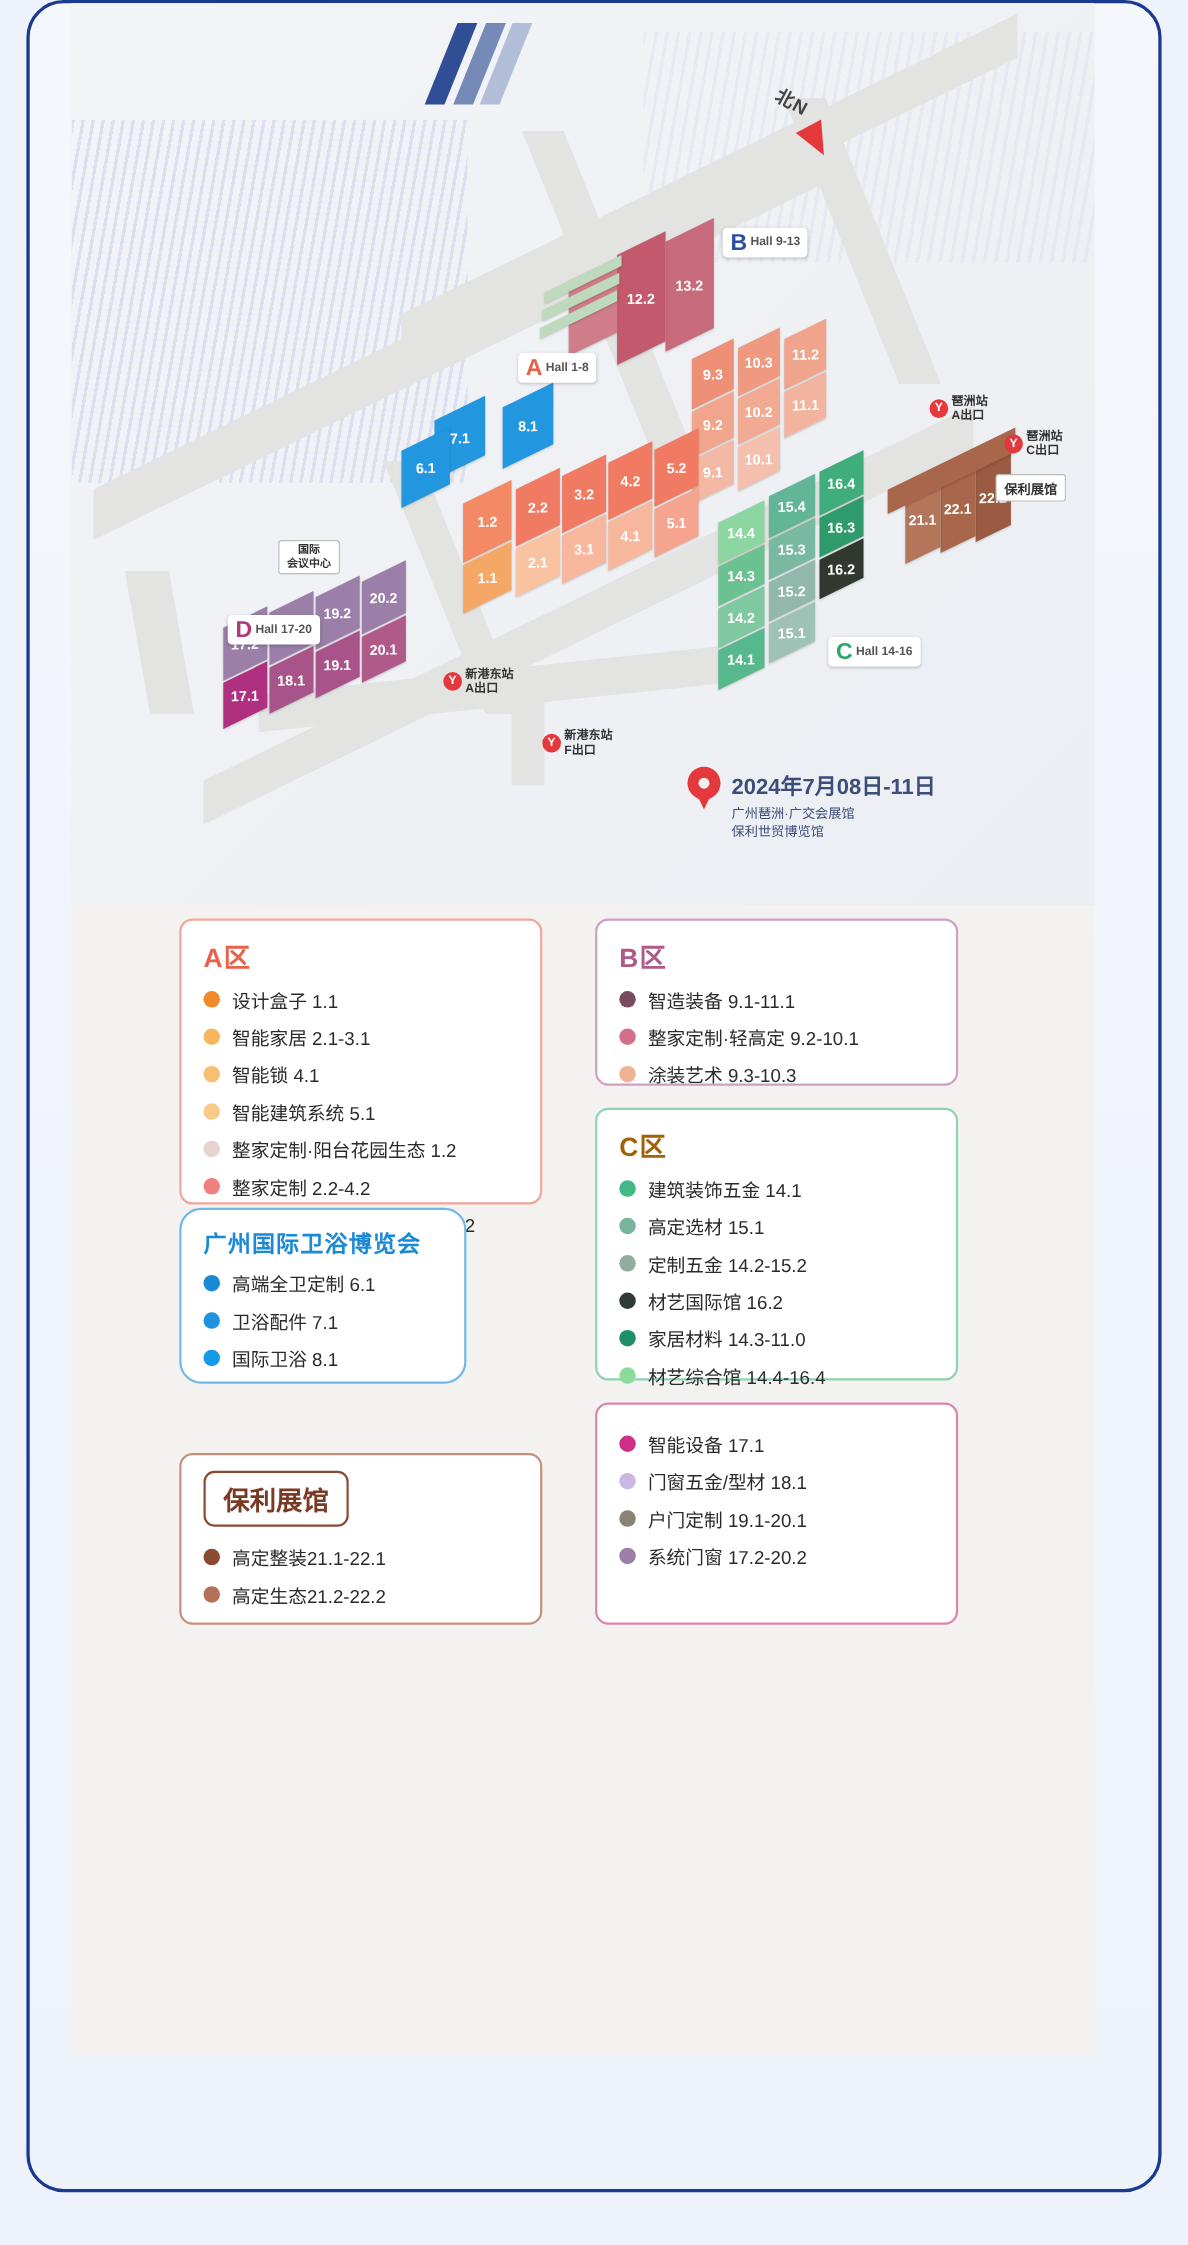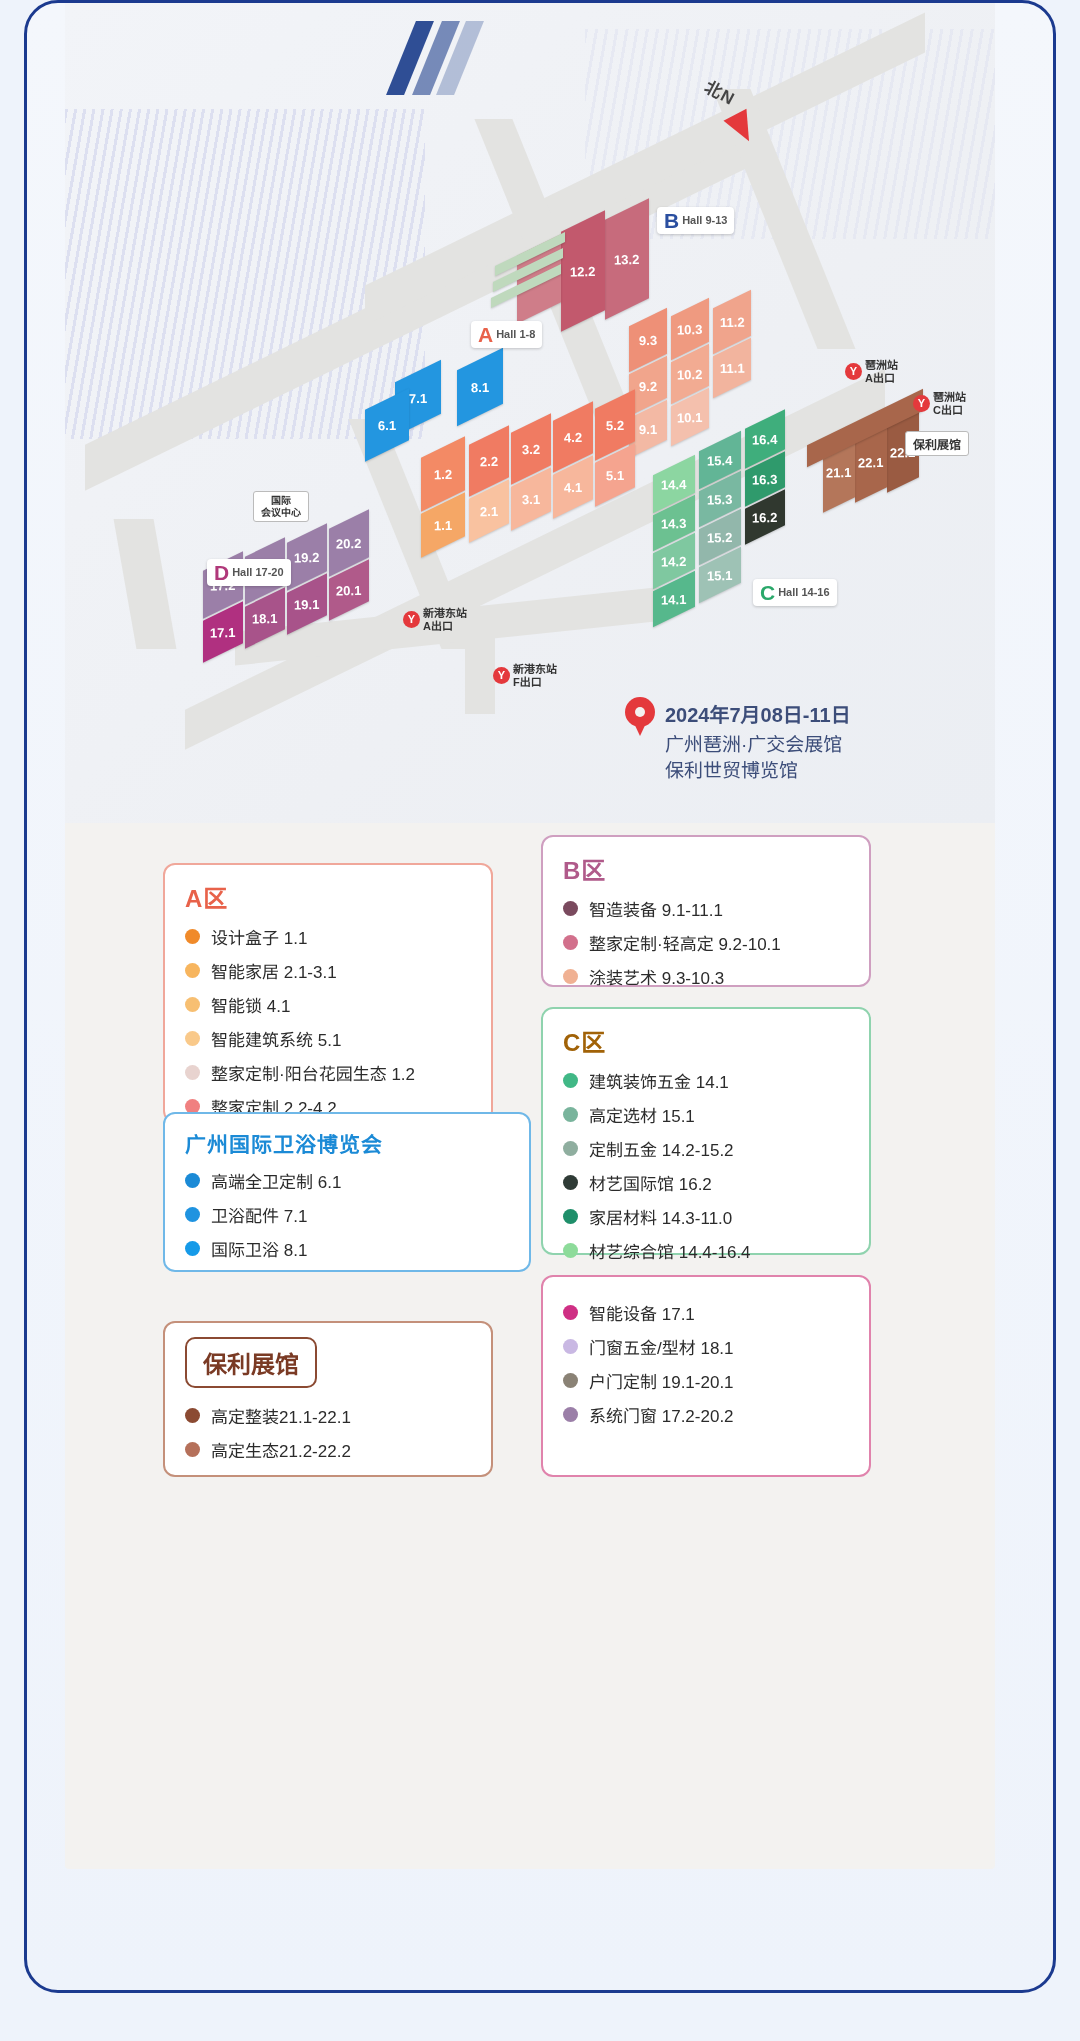--- a/index.html
+++ b/index.html
@@ -93,21 +93,21 @@
   
   .metro{position:absolute;display:flex;align-items:center;gap:3px;font-size:11px;color:#333;line-height:1.15;font-weight:bold;}
   .mcircle{width:17px;height:17px;border-radius:50%;background:#e4393c;color:#fff;font-size:11px;display:flex;align-items:center;justify-content:center;font-weight:bold;flex:0 0 auto;}
   .lbl-box{
     position:absolute;background:#fff;border:1px solid #bbb;border-radius:3px;
     font-size:12px;font-weight:bold;color:#333;padding:3px 7px;
   }
   
   .map-foot{position:absolute;left:600px;top:700px;color:#3a4a75;}
   .map-foot .date{font-size:20px;font-weight:bold;color:#3c4d79;margin-bottom:4px;}
-  .map-foot .line{font-size:19px;color:#3c4d79;line-height:1.35;}
+  .map-foot .line{font-size:12px;color:#3c4d79;line-height:1.35;}
   .pin{position:absolute;left:560px;top:698px;width:34px;height:44px;}
   .pin .head{position:absolute;left:0;top:0;width:30px;height:30px;border-radius:50%;background:#e4393c;}
   .pin .hole{position:absolute;left:10px;top:10px;width:10px;height:10px;border-radius:50%;background:#f3f2f0;}
   .pin .tip{position:absolute;left:7px;top:22px;width:0;height:0;border-left:8px solid transparent;border-right:8px solid transparent;border-top:17px solid #e4393c;}
 
   
   .legend-area{position:absolute;left:38px;top:900px;width:930px;height:880px;}
   .card{
     position:absolute;border:2px solid #ccc;border-radius:12px;background:#fff;
     box-sizing:border-box;padding:14px 18px 16px 20px;
@@ -346,21 +346,21 @@
     </div>
     <div class="map-foot">
       <div class="date">2024年7月08日-11日</div>
       <div class="line">广州琶洲·广交会展馆</div>
       <div class="line">保利世贸博览馆</div>
     </div>
   </div>
 
   <div class="legend-area">
 
-    <div class="card" style="left:98px;top:-68px;width:330px;height:260px;border-color:#f0a79a;margin-top:28px;">
+    <div class="card" style="left:98px;top:-68px;width:330px;height:260px;border-color:#f0a79a;">
       <h3 style="color:#e8624a">A区</h3>
       <div class="row">
           <span class="dot" style="background:#f08a2a"></span>
           <span>设计盒子 1.1</span>
         </div>
       <div class="row">
           <span class="dot" style="background:#f7b55e"></span>
           <span>智能家居 2.1-3.1</span>
         </div>
       <div class="row">
@@ -378,21 +378,21 @@
       <div class="row">
           <span class="dot" style="background:#f08080"></span>
           <span>整家定制 2.2-4.2</span>
         </div>
       <div class="row">
           <span class="dot" style="background:#f9c3c8"></span>
           <span>整家定制·装配化顶墙整装 5.2</span>
         </div>
     </div>
 
-    <div class="card" style="left:98px;top:209px;width:368px;height:160px;border-color:#6fb8e8;">
+    <div class="card" style="left:98px;top:195px;width:261px;height:160px;border-color:#6fb8e8;border-radius:20px;">
       <h3 style="color:#1b8ad6;font-size:21px">广州国际卫浴博览会</h3>
       <div class="row">
           <span class="dot" style="background:#1b8ad6"></span>
           <span>高端全卫定制 6.1</span>
         </div>
       <div class="row">
           <span class="dot" style="background:#1f93e0"></span>
           <span>卫浴配件 7.1</span>
         </div>
       <div class="row">

